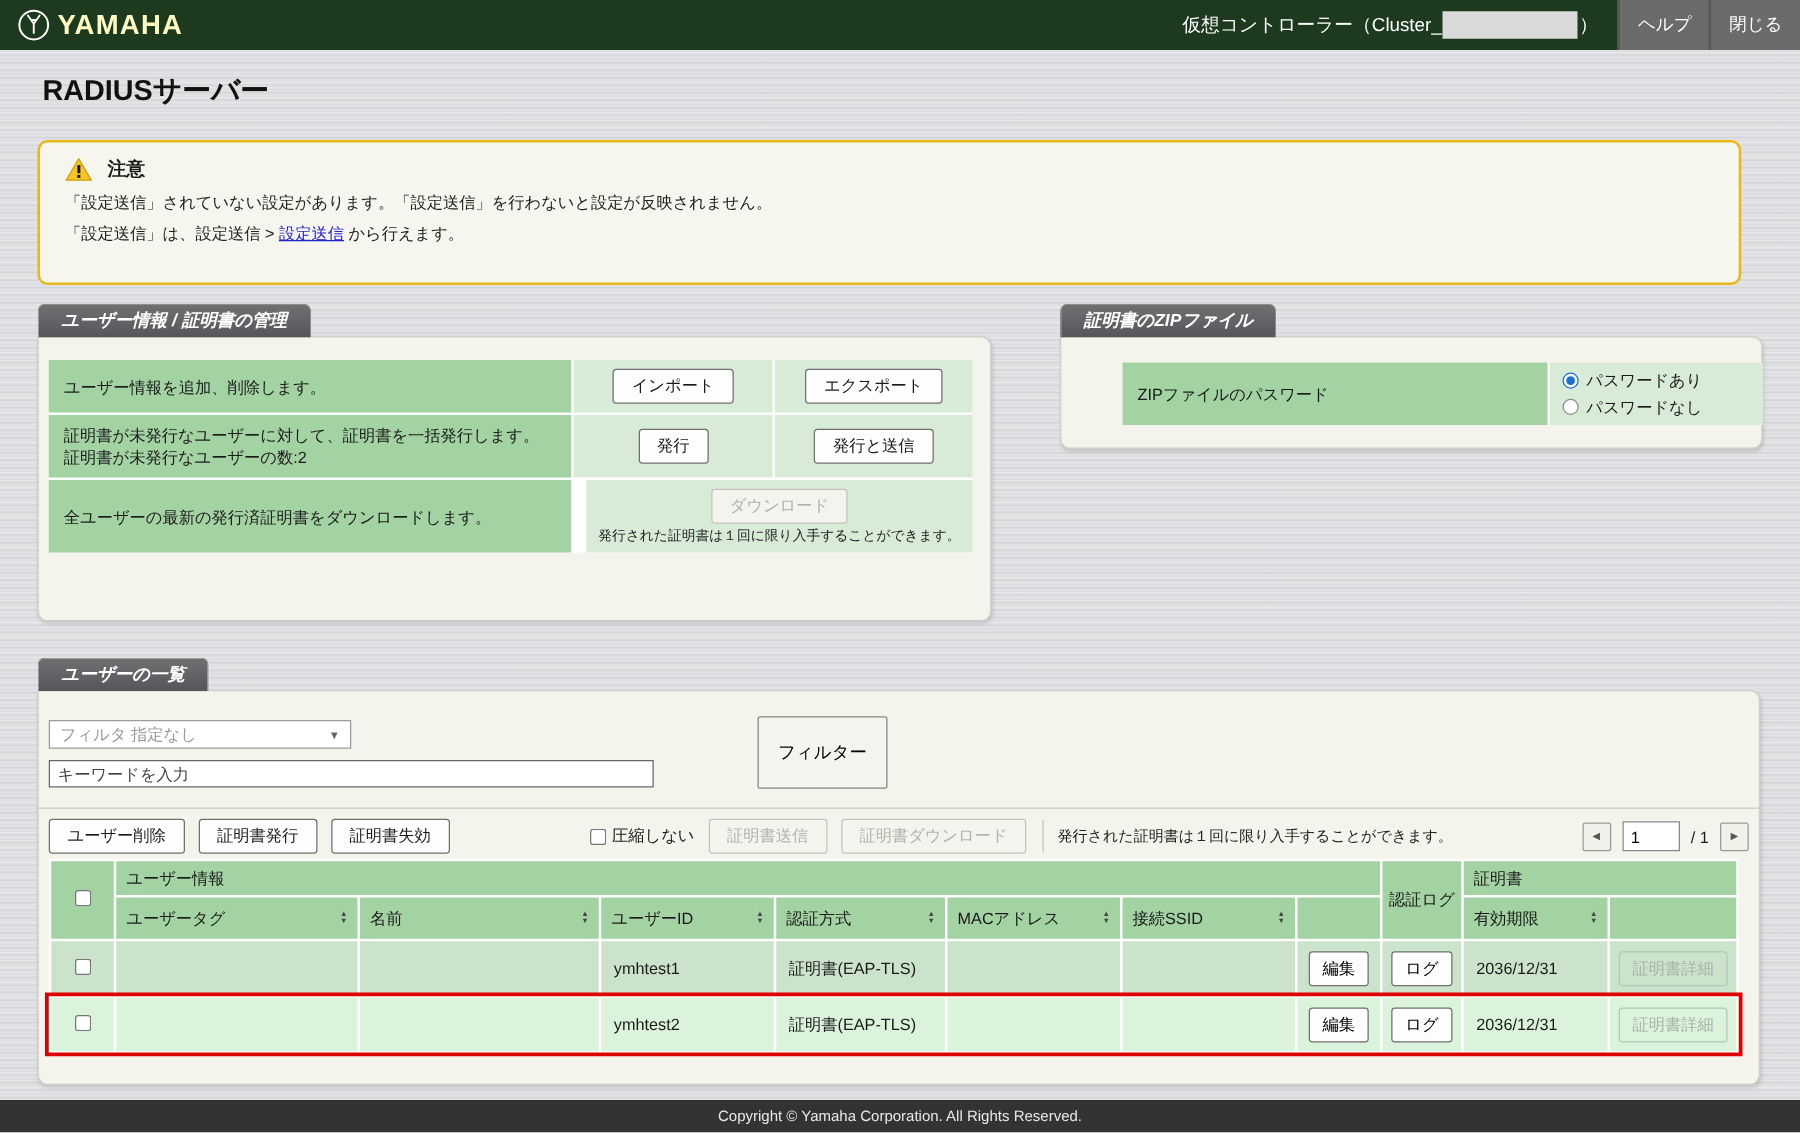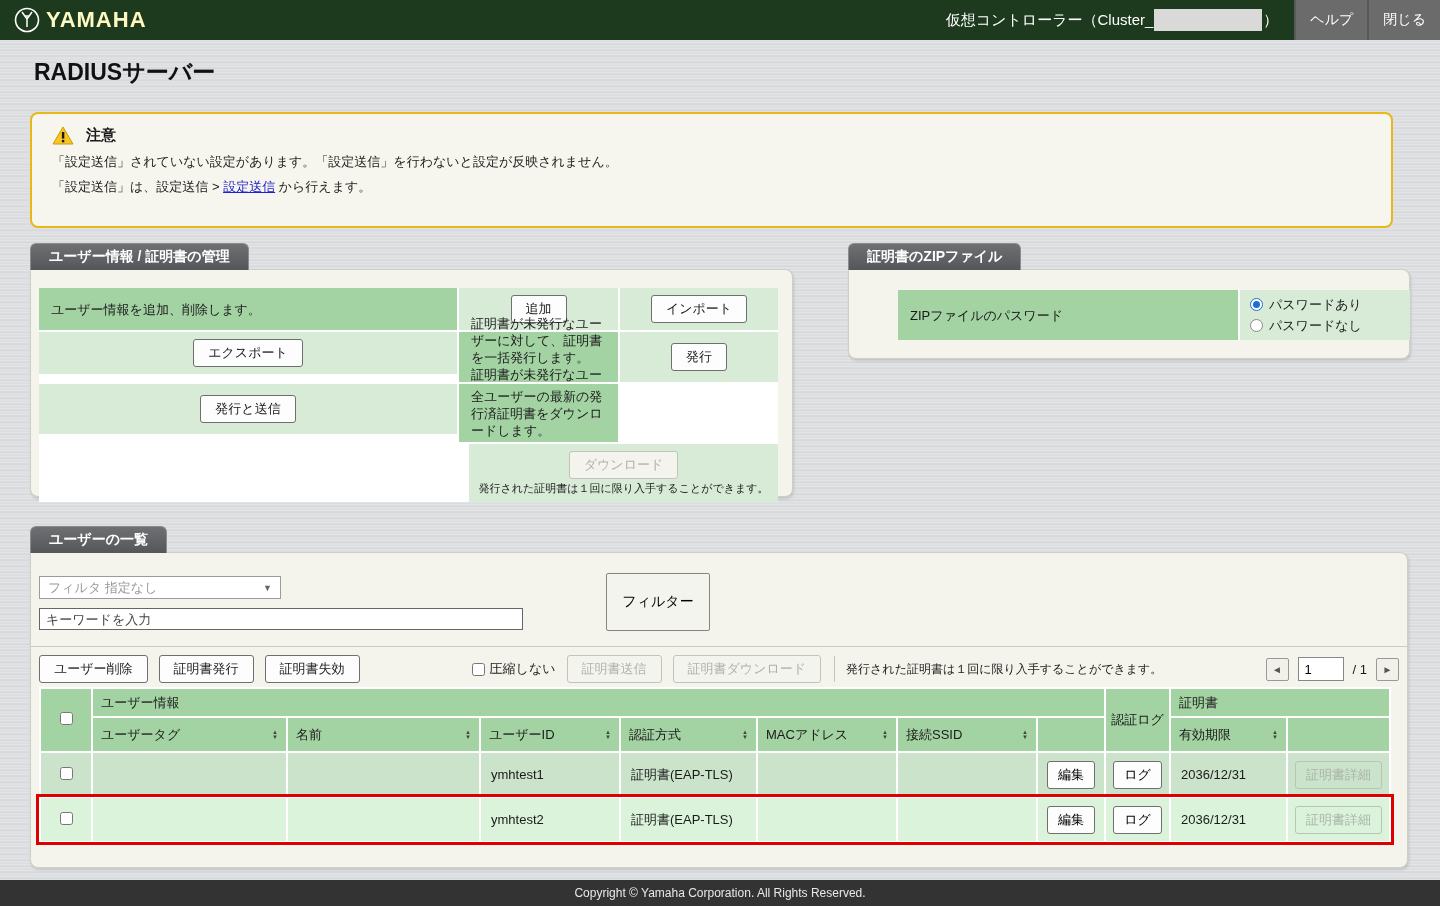--- a/index.html
+++ b/index.html
@@ -19,21 +19,21 @@
   .topbtn { height:40px; min-width:67px; padding:0 14px; background:#6b6b6b; border:none; border-left:2px solid #595959; color:#fff; font-size:14px; display:flex; align-items:center; justify-content:center; cursor:pointer; font-family:inherit; }
   
   .page-title { position:absolute; top:57px; left:34px; font-size:23px; font-weight:bold; color:#111; }
   
   .notice { position:absolute; top:112px; left:30px; width:1363px; height:116px; background:#f6f5ee; border:2px solid #e8b71a; border-radius:8px; padding:12px 20px; }
   .notice-head { display:flex; align-items:center; gap:12px; }
   .notice-title { font-size:15px; font-weight:bold; }
   .notice-line { font-size:13px; color:#222; margin-top:8px; line-height:17px; }
   .notice a { color:#2222cc; }
   
-  .sec-tab { position:absolute; height:27px; padding:0 18px; background:linear-gradient(#6e7072,#55565a); color:#fff; font-size:14px; font-weight:bold; display:flex; align-items:center; border-radius:6px 6px 0 0; z-index:2; border:1px solid #8a8c8e; border-bottom:none; }
+  .sec-tab { position:absolute; height:27px; padding:0 18px; background:linear-gradient(#6e7072,#55565a); color:#fff; font-size:14px; font-weight:bold; display:flex; align-items:center; border-radius:6px 6px 0 0; z-index:2; border:1px solid #8a8c8e; border-bottom:none;font-style:italic; }
   .panel { position:absolute; background:#f4f4ec; border:1px solid #cfcfc5; border-radius:0 8px 8px 8px; box-shadow:1px 2px 3px rgba(0,0,0,0.12); z-index:1; }
   
   .mgmt-grid { position:absolute; top:18px; left:8px; width:739px; display:grid; grid-template-columns:418px 159px 158px; gap:2px; background:#fff; }
   .cell-label { background:#a3d2a3; padding:6px 12px; font-size:13px; display:flex; flex-direction:column; justify-content:center; line-height:17px; }
   .cell-btn { background:#d7ebd7; display:flex; align-items:center; justify-content:center; }
   .cell-dl { background:#d7ebd7; grid-column:2 / span 2; display:flex; flex-direction:column; align-items:center; justify-content:center; gap:2px; padding:6px 0;margin-left:10px; }
   .r1 { height:42px; } .r3 { height:50px; } .r4 { height:58px; }
   .btn { background:#fdfdfd; border:1px solid #6f6f6f; border-radius:3px; padding:4px 14px; font-size:13px; color:#1a1a1a; cursor:pointer; font-family:inherit; white-space:nowrap; }
   .btn:disabled, .btn.disabled { background:#f4f4ef; border-color:#c3c3bb; color:#b2b2aa; cursor:default; }
   .dl-note { font-size:11px; color:#222; }
@@ -114,23 +114,20 @@
   <div class="notice-line">「設定送信」されていない設定があります。「設定送信」を行わないと設定が反映されません。</div>
   <div class="notice-line">
     <span>「設定送信」は、設定送信 &gt; </span><a href="#">設定送信</a><span> から行えます。</span>
   </div>
 </div>
 
 <div class="sec-tab" style="top:243px; left:30px;">ユーザー情報 / 証明書の管理</div>
 <div class="panel" style="top:269px; left:30px; width:763px; height:228px;">
   <div class="mgmt-grid">
     <div class="cell-label r1">ユーザー情報を追加、削除します。</div>
-    <div class="cell-btn r1">
-        <button class="btn">追加</button>
-      </div>
 
     <div class="cell-btn r1">
         <button class="btn">インポート</button>
       </div>
     <div class="cell-btn r1">
         <button class="btn">エクスポート</button>
       </div>
 
     <div class="cell-label r3">
       <span>証明書が未発行なユーザーに対して、証明書を一括発行します。</span>

